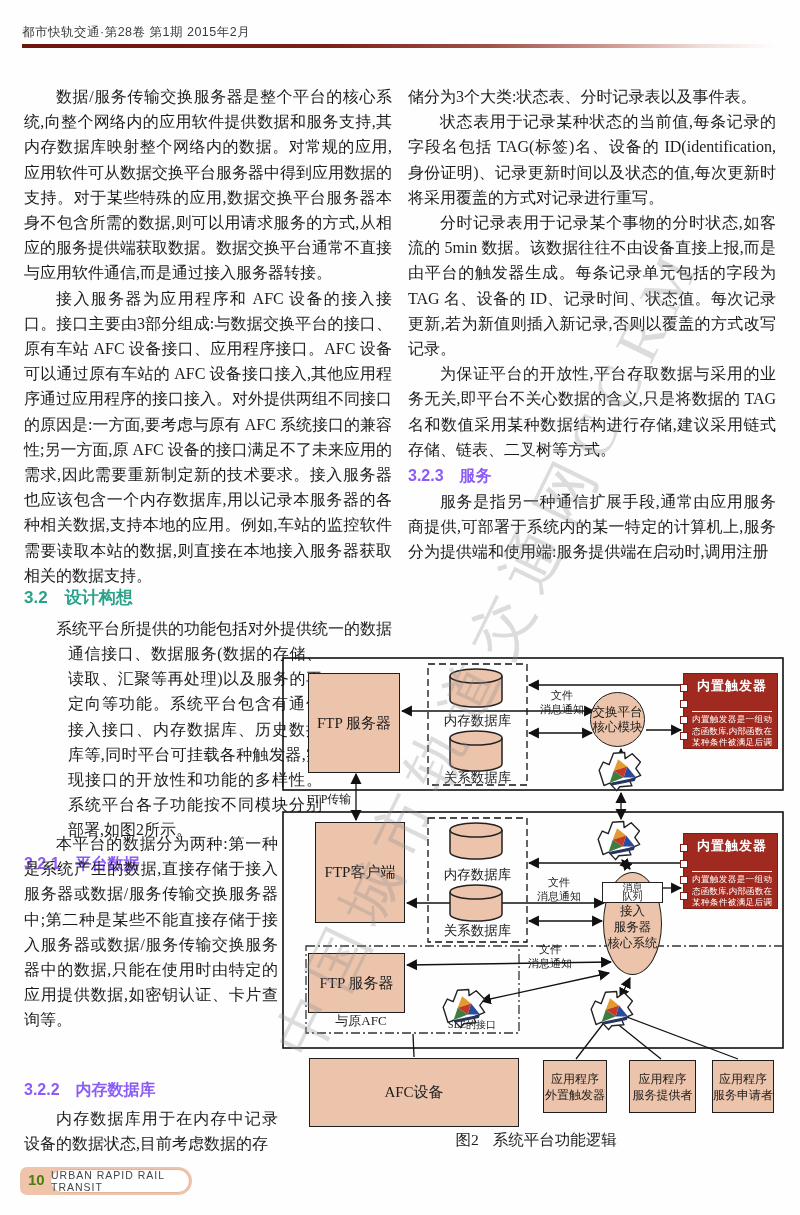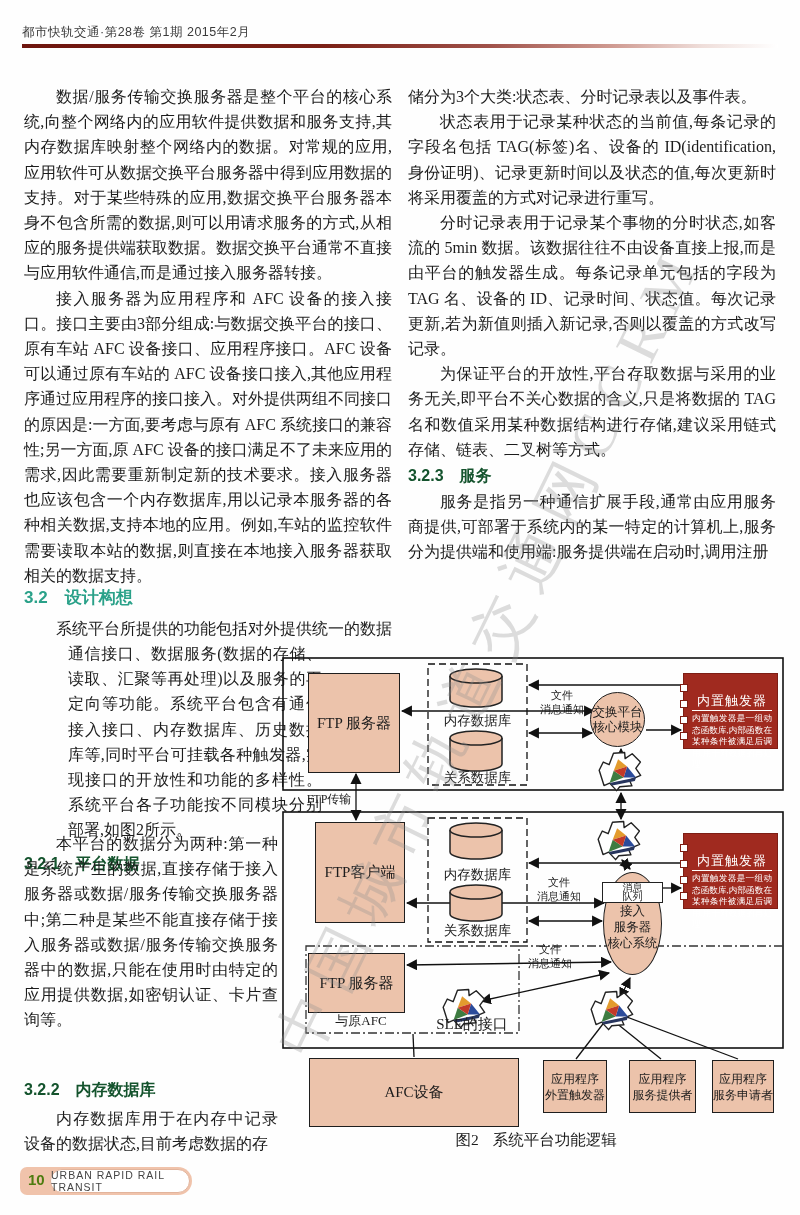--- a/index.html
+++ b/index.html
@@ -12,21 +12,21 @@
   .hdr-rule { position:absolute; left:22px; top:44px; width:756px; height:4px;
               background:linear-gradient(to right,#6e150e 0%,#7b2016 40%,#a0524a 62%,#cf9a91 78%,#efdeda 90%,#ffffff 100%); }
 
   
   .par { font-size:16px; line-height:25.2px; text-align:justify; text-indent:2em; margin:0; }
   .noind { text-indent:0; }
   .colL { position:absolute; left:24px; top:84px; width:368px; }
   .colR { position:absolute; left:408px; top:84px; width:368px; }
   .h-teal { position:absolute; left:24px; top:586px; font-family:"Liberation Sans","DejaVu Sans",sans-serif;
             font-size:17px; font-weight:bold; color:#2aa189; }
-  .h-blk  { font-family:"Liberation Sans","DejaVu Sans",sans-serif; font-size:16px; font-weight:bold; color:#14532d; }
+  .h-blk  { font-family:"Liberation Sans","DejaVu Sans",sans-serif; font-size:16px; font-weight:bold; color:#8b5cf6; }
   .abs { position:absolute; }
 
   
   .wm { position:absolute; left:490px; top:610px; width:1500px; margin-left:-750px; text-align:center;
         transform:rotate(-64deg); font-size:60px; letter-spacing:14px; color:#8f8f8f; opacity:.30;
         pointer-events:none; z-index:40; white-space:nowrap; }
 
   
   #figure { position:absolute; left:280px; top:653px; width:512px; height:500px; font-size:15px; }
   #figure svg { position:absolute; left:0; top:0; }
@@ -38,23 +38,23 @@
           background:#ecc3ab; border:1.8px solid #1e1e1e; box-sizing:border-box;
           display:flex; flex-direction:column; align-items:center; justify-content:center;
           font-size:12.5px; line-height:14.5px; }
   .elli { position:absolute; left:323px; top:219px; width:59px; height:103px; border-radius:50%;
           background:#ecc3ab; border:1.8px solid #1e1e1e; box-sizing:border-box;
           display:flex; flex-direction:column; align-items:center; font-size:12.5px; line-height:16px; }
   .mq { margin-top:9px; width:27px; background:#fff; border:1px solid #222; font-size:10px; line-height:8.5px;
         text-align:center; padding:1px 16px; }
   .redbox { position:absolute; width:95px; background:#a02a1f; border:1px solid #7d1e15; color:#fff;
             box-sizing:border-box; padding:3px 5px 4px 8px; z-index:5; }
-  .redbox .t { display:block; text-align:center; font-size:13px; font-weight:normal; letter-spacing:1px;
-               border-bottom:1px solid #fff; padding-bottom:0; margin-bottom:2px;
-               font-family:"Liberation Serif","DejaVu Serif",serif;margin-top:15px; }
+  .redbox .t { display:block; text-align:center; font-size:13px; font-weight:bold; letter-spacing:1px;
+               border-bottom:1px solid #fff; padding-bottom:16px; margin-bottom:2px;
+               font-family:"Liberation Serif","DejaVu Serif",serif; }
   .redbox .b { display:block; font-size:8.6px; line-height:11.6px; text-align:justify; }
   .sq { position:absolute; left:-4px; width:6px; height:6px; background:#fff; border:1px solid #7d1e15; }
   .figcap { position:absolute; left:0; top:477px; width:512px; text-align:center; font-size:15.5px; }
   .figcap .gap { display:inline-block; width:14px; }
 
   
   .ft-band { position:absolute; left:20px; top:1167px; width:172px; height:28px; background:#f0c3ab;
              border-radius:8px 16px 16px 8px; }
   .ft-num { position:absolute; left:28px; top:1171px; font-family:"Liberation Sans","DejaVu Sans",sans-serif;
             font-size:15px; font-weight:bold; color:#4d7c0f; }
@@ -212,21 +212,21 @@
     </div>
     <div class="sml" style="left:240px;top:290px;width:60px;">
       <span style="display:block;">文件</span>
       <span style="display:block;">消息通知</span>
     </div>
 
     <div class="box" style="left:28px;top:300px;width:97px;height:60px;">
       <span>FTP 服务器</span>
     </div>
     <div class="lbl" style="left:51px;top:360px;width:60px;font-size:13px;">与原AFC</div>
-    <div class="lbl" style="left:152px;top:364px;width:80px;font-size:15px;">SLE的接口</div>
+    <div class="lbl" style="left:152px;top:364px;width:80px;font-size:10px;">SLE的接口</div>
 
     <div class="box" style="left:29px;top:405px;width:210px;height:69px;">
       <span>AFC设备</span>
     </div>
     <div class="box" style="left:263px;top:407px;width:64px;height:53px;font-size:12px;line-height:16px;flex-direction:column;">
       <span>应用程序</span>
       <span>外置触发器</span>
     </div>
     <div class="box" style="left:349px;top:407px;width:67px;height:53px;font-size:12px;line-height:16px;flex-direction:column;">
       <span>应用程序</span>

